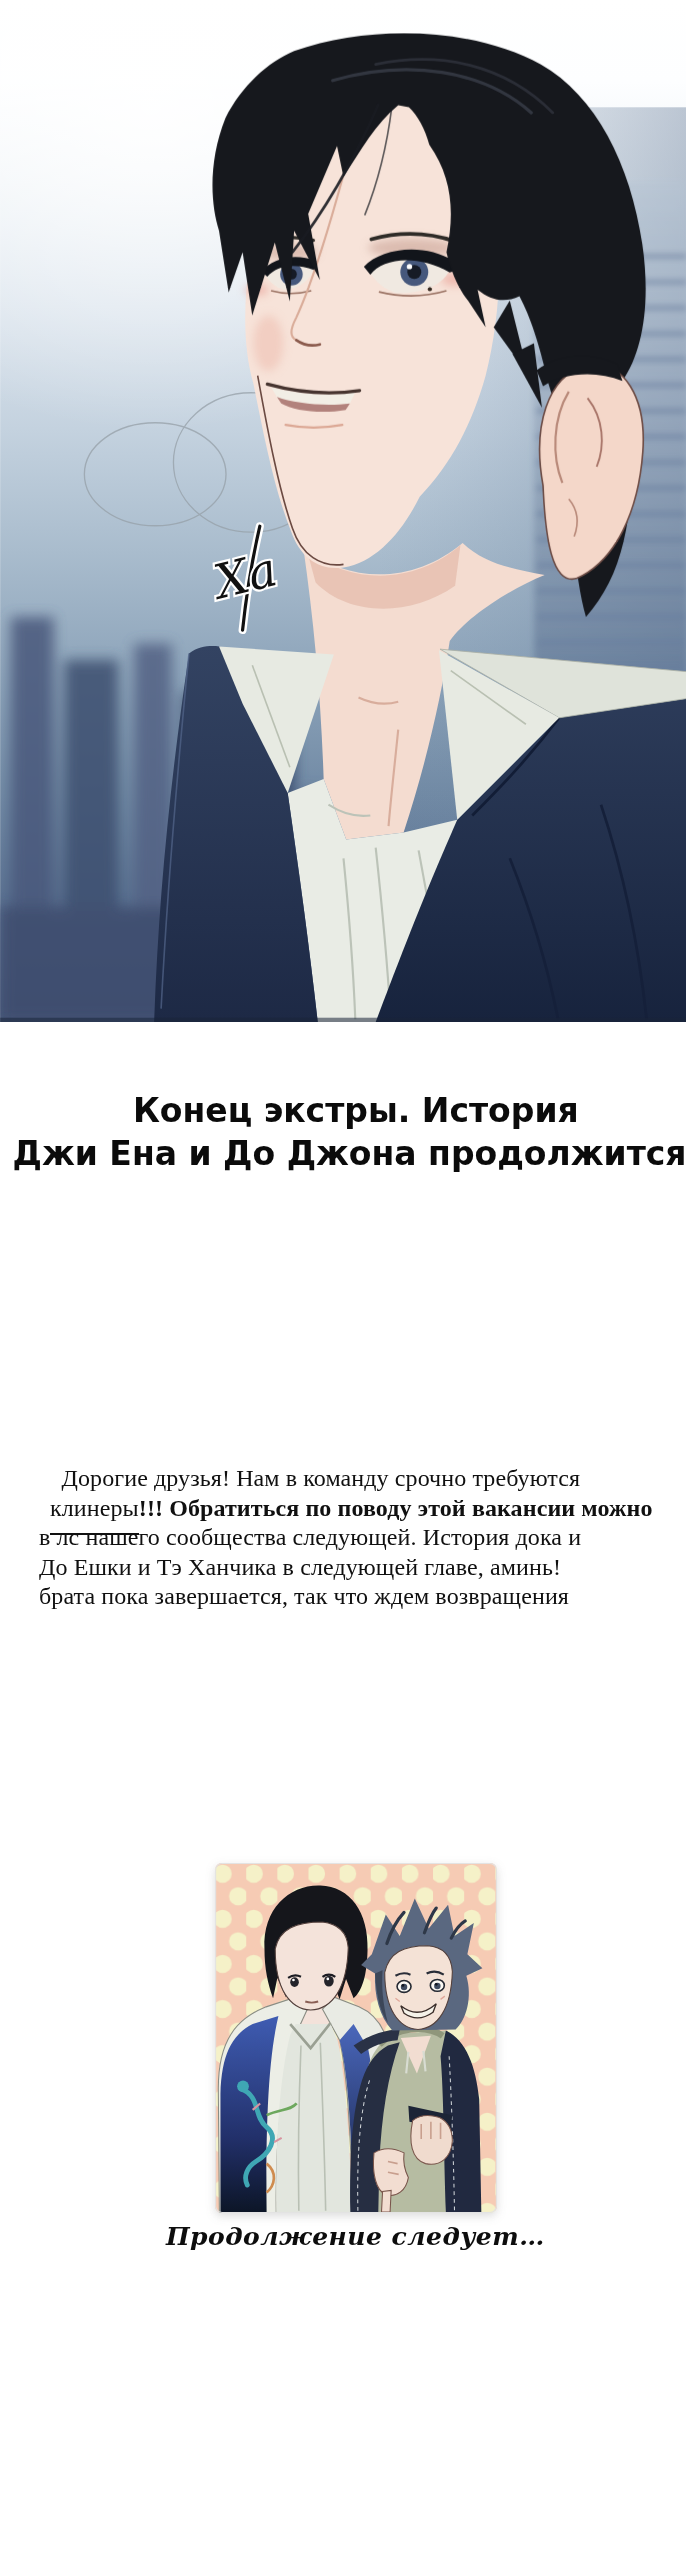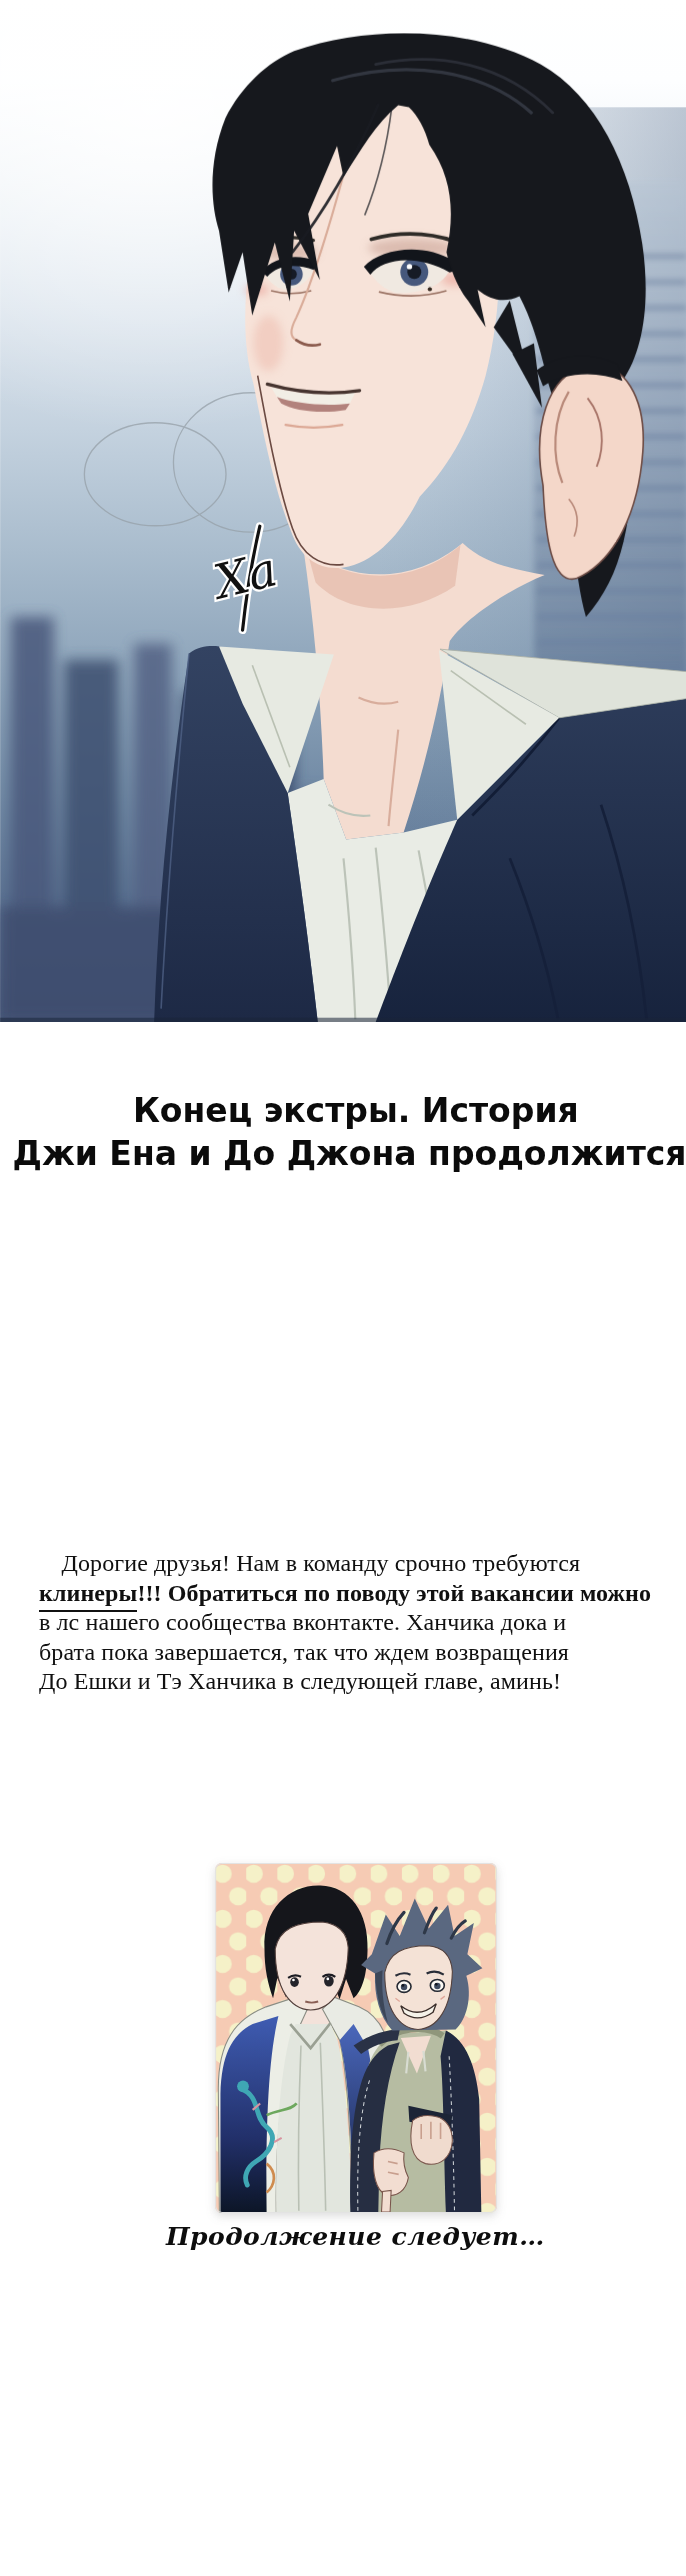--- a/index.html
+++ b/index.html
@@ -2,25 +2,25 @@
 <html style="font-size:8.6px"><head>
 <meta charset="utf-8">
 <style>
   html,body{margin:0;padding:0;background:#ffffff;}
   .page{position:relative;width:687px;height:2576px;background:#ffffff;overflow:hidden;
         font-family:"DejaVu Sans", sans-serif;}
   .hero{position:absolute;left:0;top:0;width:687px;height:1022px;display:block;}
   .heading{position:absolute;left:12.3px;top:1089px;width:687px;text-align:center;
            color:#0b0b0b;font-family:"DejaVu Sans", sans-serif;font-weight:bold;
            font-size:33px;line-height:43px;letter-spacing:0px;}
-  .note{position:absolute;left:39px;top:1549px;width:617px;color:#101010;
+  .note{position:absolute;left:39px;top:1464px;width:617px;color:#101010;
         font-family:"Liberation Serif", serif;font-size:24px;line-height:29.5px;
         letter-spacing:0.1px;white-space:nowrap;}
   .note .indent{padding-left:22.5px;}
-  .note .u{font-weight:bold;border-bottom:2.1px solid #111;padding-bottom:4px;}
+  .note .u{font-weight:normal;border-bottom:2.1px solid #111;padding-bottom:12px;margin-left:11px;}
   .note .b{font-weight:bold;font-family:Liberation Serif, serif;}
   .photo-wrap{position:absolute;left:215px;top:1863px;width:282px;height:350px;
               filter:drop-shadow(0 3.8px 4.8px rgba(60,60,60,0.18));}
   .photo{display:block;width:282px;height:350px;}
   .caption{position:absolute;left:11.8px;top:2218px;width:687px;text-align:center;
            color:#0d0d0d;font-family:"DejaVu Serif", serif;font-style:italic;font-weight:bold;
            font-size:25px;line-height:38px;letter-spacing:0.5px;}
 </style>
 </head>
 <body>
@@ -239,23 +239,23 @@
   </svg>
 
   <div class="heading">
     <div>Конец экстры. История</div>
     <div>Джи Ена и До Джона продолжится.</div>
   </div>
 
   <div class="note">
     <div class="indent">Дорогие друзья! Нам в команду срочно требуются</div>
     <div><span class="u">клинеры</span><span class="b">!!! Обратиться по поводу этой вакансии можно</span></div>
-    <div>в лс нашего сообщества вконтакте. Ханчика дока и</div>
+    <div>в лс нашего сообщества следующей. История дока и</div>
+    <div>До Ешки и Тэ Ханчика в следующей главе, аминь!</div>
     <div>брата пока завершается, так что ждем возвращения</div>
-    <div>До Ешки и Тэ Ханчика в следующей главе, аминь!</div>
   </div>
 
   <div class="photo-wrap">
   <svg class="photo" viewBox="0 0 525 652" xmlns="http://www.w3.org/2000/svg">
     <defs>
       <pattern id="polka" width="58" height="84" patternUnits="userSpaceOnUse">
         <rect width="58" height="84" fill="#f6cbb4"></rect>
         <circle cx="14" cy="20" r="17" fill="#f5f1c8"></circle>
         <circle cx="43" cy="62" r="17" fill="#f5f1c8"></circle>
       </pattern>

